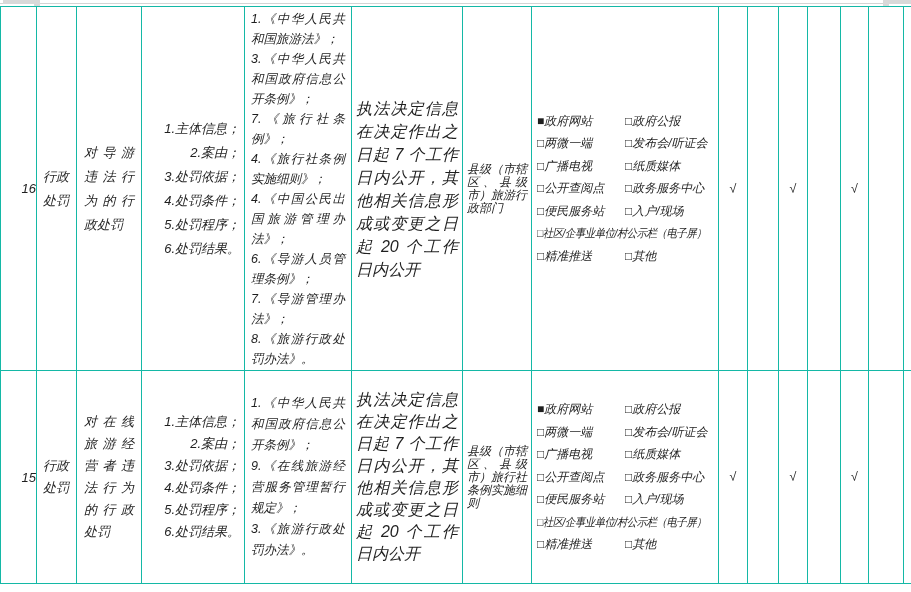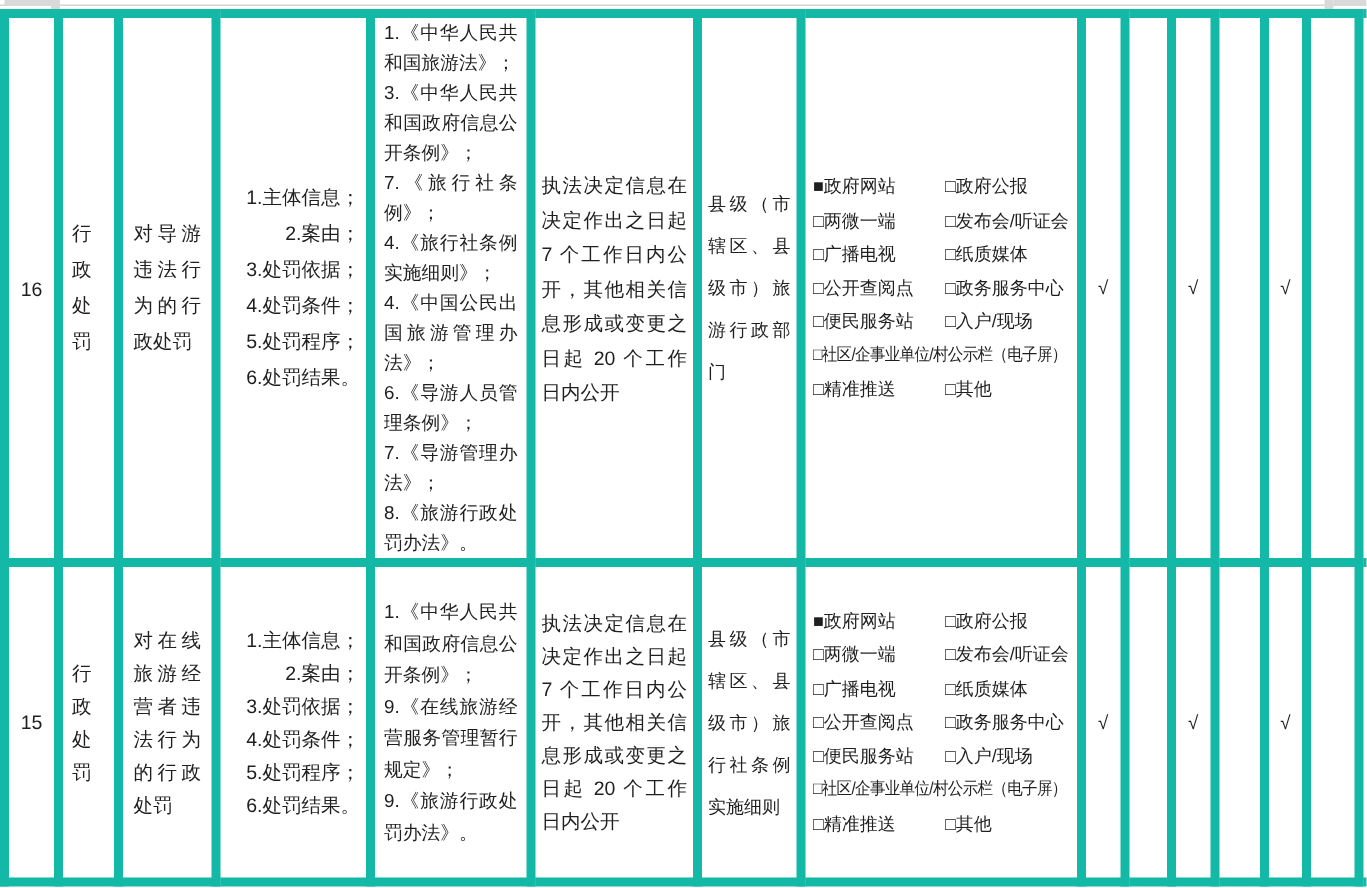--- a/index.html
+++ b/index.html
@@ -20,37 +20,38 @@
   .remnant-notch-right{ position: absolute; left: 883px; top: 0; width: 6px; height: 6px; background: #d9d9d9; }
   .remnant-bar-right { position: absolute; left: 889px; top: 0; width: 22px; height: 4px; background: #d9d9d9; }
 
   table.disclosure {
     position: absolute; left: 0; top: 6px;
     width: 910px;
     border-collapse: collapse;
     table-layout: fixed;
   }
   td {
-    border: 6px solid #14b8a6;
+    border: 1px solid #14b8a6;
     vertical-align: middle;
     font-size: 13px;
     padding: 0;
     overflow: hidden;
     word-break: break-all;
+    font-style: italic;
   }
   tr.r16 { height: 364px; }
   tr.r17 { height: 213px; }
 
-  td.num    { text-align: center; }
+  td.num    { text-align: right; }
   td.cat    { text-align: left; padding: 0 6px; line-height: 24px; }
   td.item   { text-align: justify; padding: 0 7px; line-height: 24px; }
   td.content{ padding: 0 4px 0 6px; line-height: 24px; text-align: right; }
   td.legal  { padding: 0 6px; line-height: 20px; text-align: justify; font-size: 12.5px; }
-  td.timing { padding: 0 4px; line-height: 23px; text-align: justify; font-size: 13px; }
-  td.agency { padding: 0 4px; line-height: 28px; text-align: justify; font-size: 12px; }
+  td.timing { padding: 0 4px; line-height: 23px; text-align: justify; font-size: 16px; }
+  td.agency { padding: 0 4px; line-height: 13px; text-align: justify; font-size: 12px; }
   td.channels { padding: 0 5px; }
   td.check  { text-align: center; font-size: 12.5px; }
   td.sliver { border-right: none; }
 
   tr.r17 td.cat, tr.r17 td.item, tr.r17 td.content { line-height: 22px; }
   tr.r17 td.legal { line-height: 21px; }
   tr.r17 td.timing { line-height: 22px; }
 
   .chan-grid {
     display: grid;
@@ -157,21 +158,21 @@
           <div>1.主体信息；</div>
           <div>2.案由；</div>
           <div>3.处罚依据；</div>
           <div>4.处罚条件；</div>
           <div>5.处罚程序；</div>
           <div>6.处罚结果。</div>
         </td>
         <td class="legal">
           <div>1.《中华人民共和国政府信息公开条例》；</div>
           <div>9.《在线旅游经营服务管理暂行规定》；</div>
-          <div>9.《旅游行政处罚办法》。</div>
+          <div>3.《旅游行政处罚办法》。</div>
         </td>
         <td class="timing">执法决定信息在决定作出之日起 7 个工作日内公开，其他相关信息形成或变更之日起 20 个工作日内公开</td>
         <td class="agency">县级（市辖区、县级市）旅行社条例实施细则</td>
         <td class="channels">
           <div class="chan-grid">
             <span class="chan">■政府网站</span>
             <span class="chan">□政府公报</span>
             <span class="chan">□两微一端</span>
             <span class="chan">□发布会/听证会</span>
             <span class="chan">□广播电视</span>

